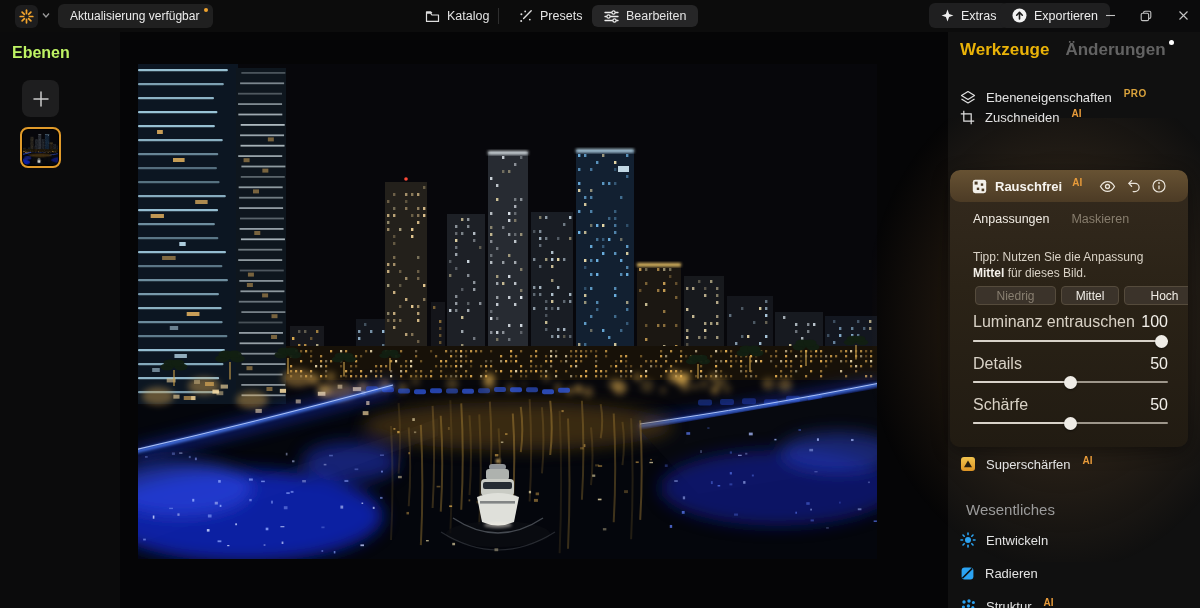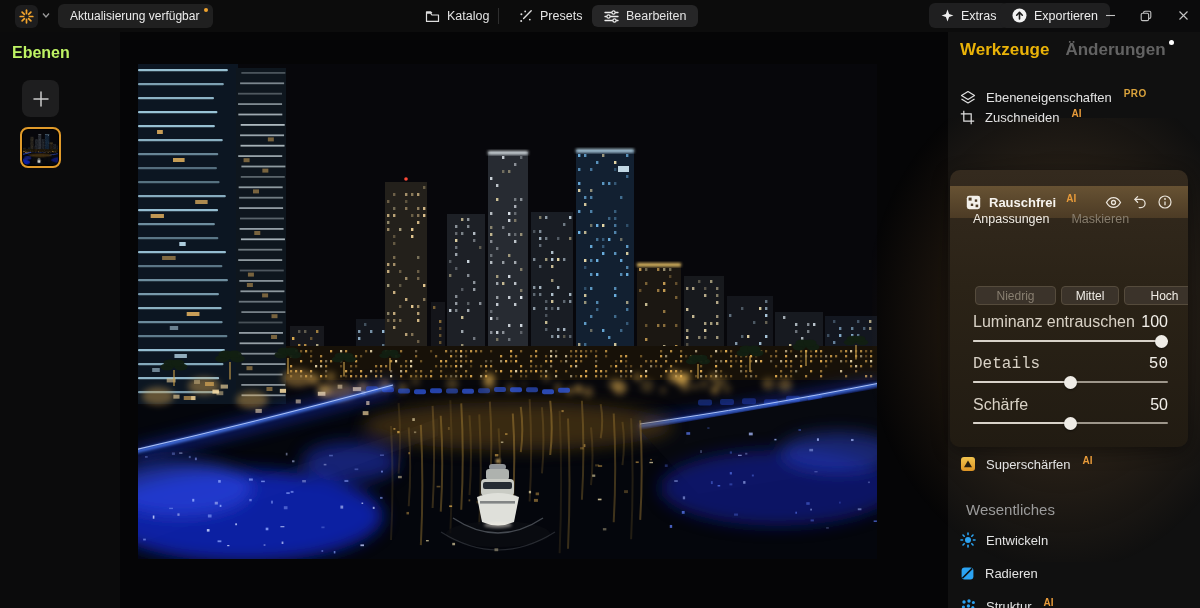--- a/index.html
+++ b/index.html
@@ -45,23 +45,23 @@
 
   .tool-row { position:absolute; left:12px; display:flex; align-items:center; gap:10px; font-size:13px; color:#e2e2e2; height:18px; }
   .badge-pro { font-size:10px; font-weight:bold; color:#d9a23c; letter-spacing:.4px; margin-left:2px; position:relative; top:-4px; }
   .badge-ai { font-size:10px; font-weight:bold; color:#e89b3a; margin-left:2px; position:relative; top:-4px; }
   .section-label { position:absolute; left:18px; font-size:15px; color:#9b9b9b; }
 
   
   .tool-card { position:absolute; left:2px; top:138px; width:238px; height:277px; border-radius:10px; overflow:hidden;
     background:linear-gradient(180deg,#342a1e 0%, #2b2317 42%, #211b12 100%);
     box-shadow:0 4px 18px rgba(0,0,0,.45); }
-  .card-header { position:absolute; left:0; top:16px; width:238px; height:32px;
+  .card-header { position:absolute; left:0; top:0; width:238px; height:32px;
     background:linear-gradient(180deg,#675233 0%, #4c3b25 100%);
-    display:flex; align-items:center; padding:0 16px; gap:8px; }
+    display:flex; align-items:center; padding:0 22px; gap:8px;border-radius:10px; }
   .card-title { font-size:13px; font-weight:bold; color:#f7f4ef; }
   .card-hicons { margin-left:auto; display:flex; align-items:center; gap:11px; }
   .card-tabs { position:absolute; left:23px; top:42px; display:flex; gap:22px; font-size:12.5px; }
   .ct-active { color:#f1ece4; }
   .ct-idle { color:#877d6d; }
   .tip { position:absolute; left:23px; top:79px; font-size:12px; line-height:16px; color:#d9d2c6; }
   .tip b { color:#f5f1ea; }
   .preset-row { position:absolute; left:25px; top:116px; display:flex; gap:5px; }
   .preset-btn { width:81px; height:19px; background:#3b332a; border:1px solid #57４; border:1px solid #554b3c; border-radius:4px; font-size:12px; display:flex; align-items:center; justify-content:center; color:#f0ece5; }
   .preset-dim { color:#887f70; }
@@ -1550,38 +1550,42 @@
             <line x1="7" y1="6.4" x2="7" y2="10.2" stroke="#e9e3d9" stroke-width="1.3"></line>
           </svg>
         </span>
       </div>
 
       <div class="card-tabs">
         <span class="ct-active">Anpassungen</span>
         <span class="ct-idle">Maskieren</span>
       </div>
 
+      <div class="tip">
+        <span>Tipp: Nutzen Sie die Anpassung</span><br>
+        <b>Mittel</b><span> für dieses Bild.</span>
+      </div>
 
       <div class="preset-row">
         <div class="preset-btn preset-dim">Niedrig</div>
         <div class="preset-btn" style="width:58px;">Mittel</div>
         <div class="preset-btn">Hoch</div>
       </div>
 
       <div class="slider-row" style="top:143px;">
         <div class="slider-head">
           <span>Luminanz entrauschen</span>
           <span class="val">100</span>
         </div>
         <div class="slider-track" style="top:27px;">
           <div class="slider-fill" style="width: 195px;"></div>
           <div class="slider-knob" style="left: 182px;"></div>
         </div>
       </div>
-      <div class="slider-row" style="top:185px;font-family:Liberation Mono, monospace;">
+      <div class="slider-row" style="top:185px;">
         <div class="slider-head">
           <span>Details</span>
           <span class="val">50</span>
         </div>
         <div class="slider-track" style="top:26px;">
           <div class="slider-fill" style="width: 97.5px;"></div>
           <div class="slider-knob" style="left: 91px;"></div>
         </div>
       </div>
       <div class="slider-row" style="top:226px;">

